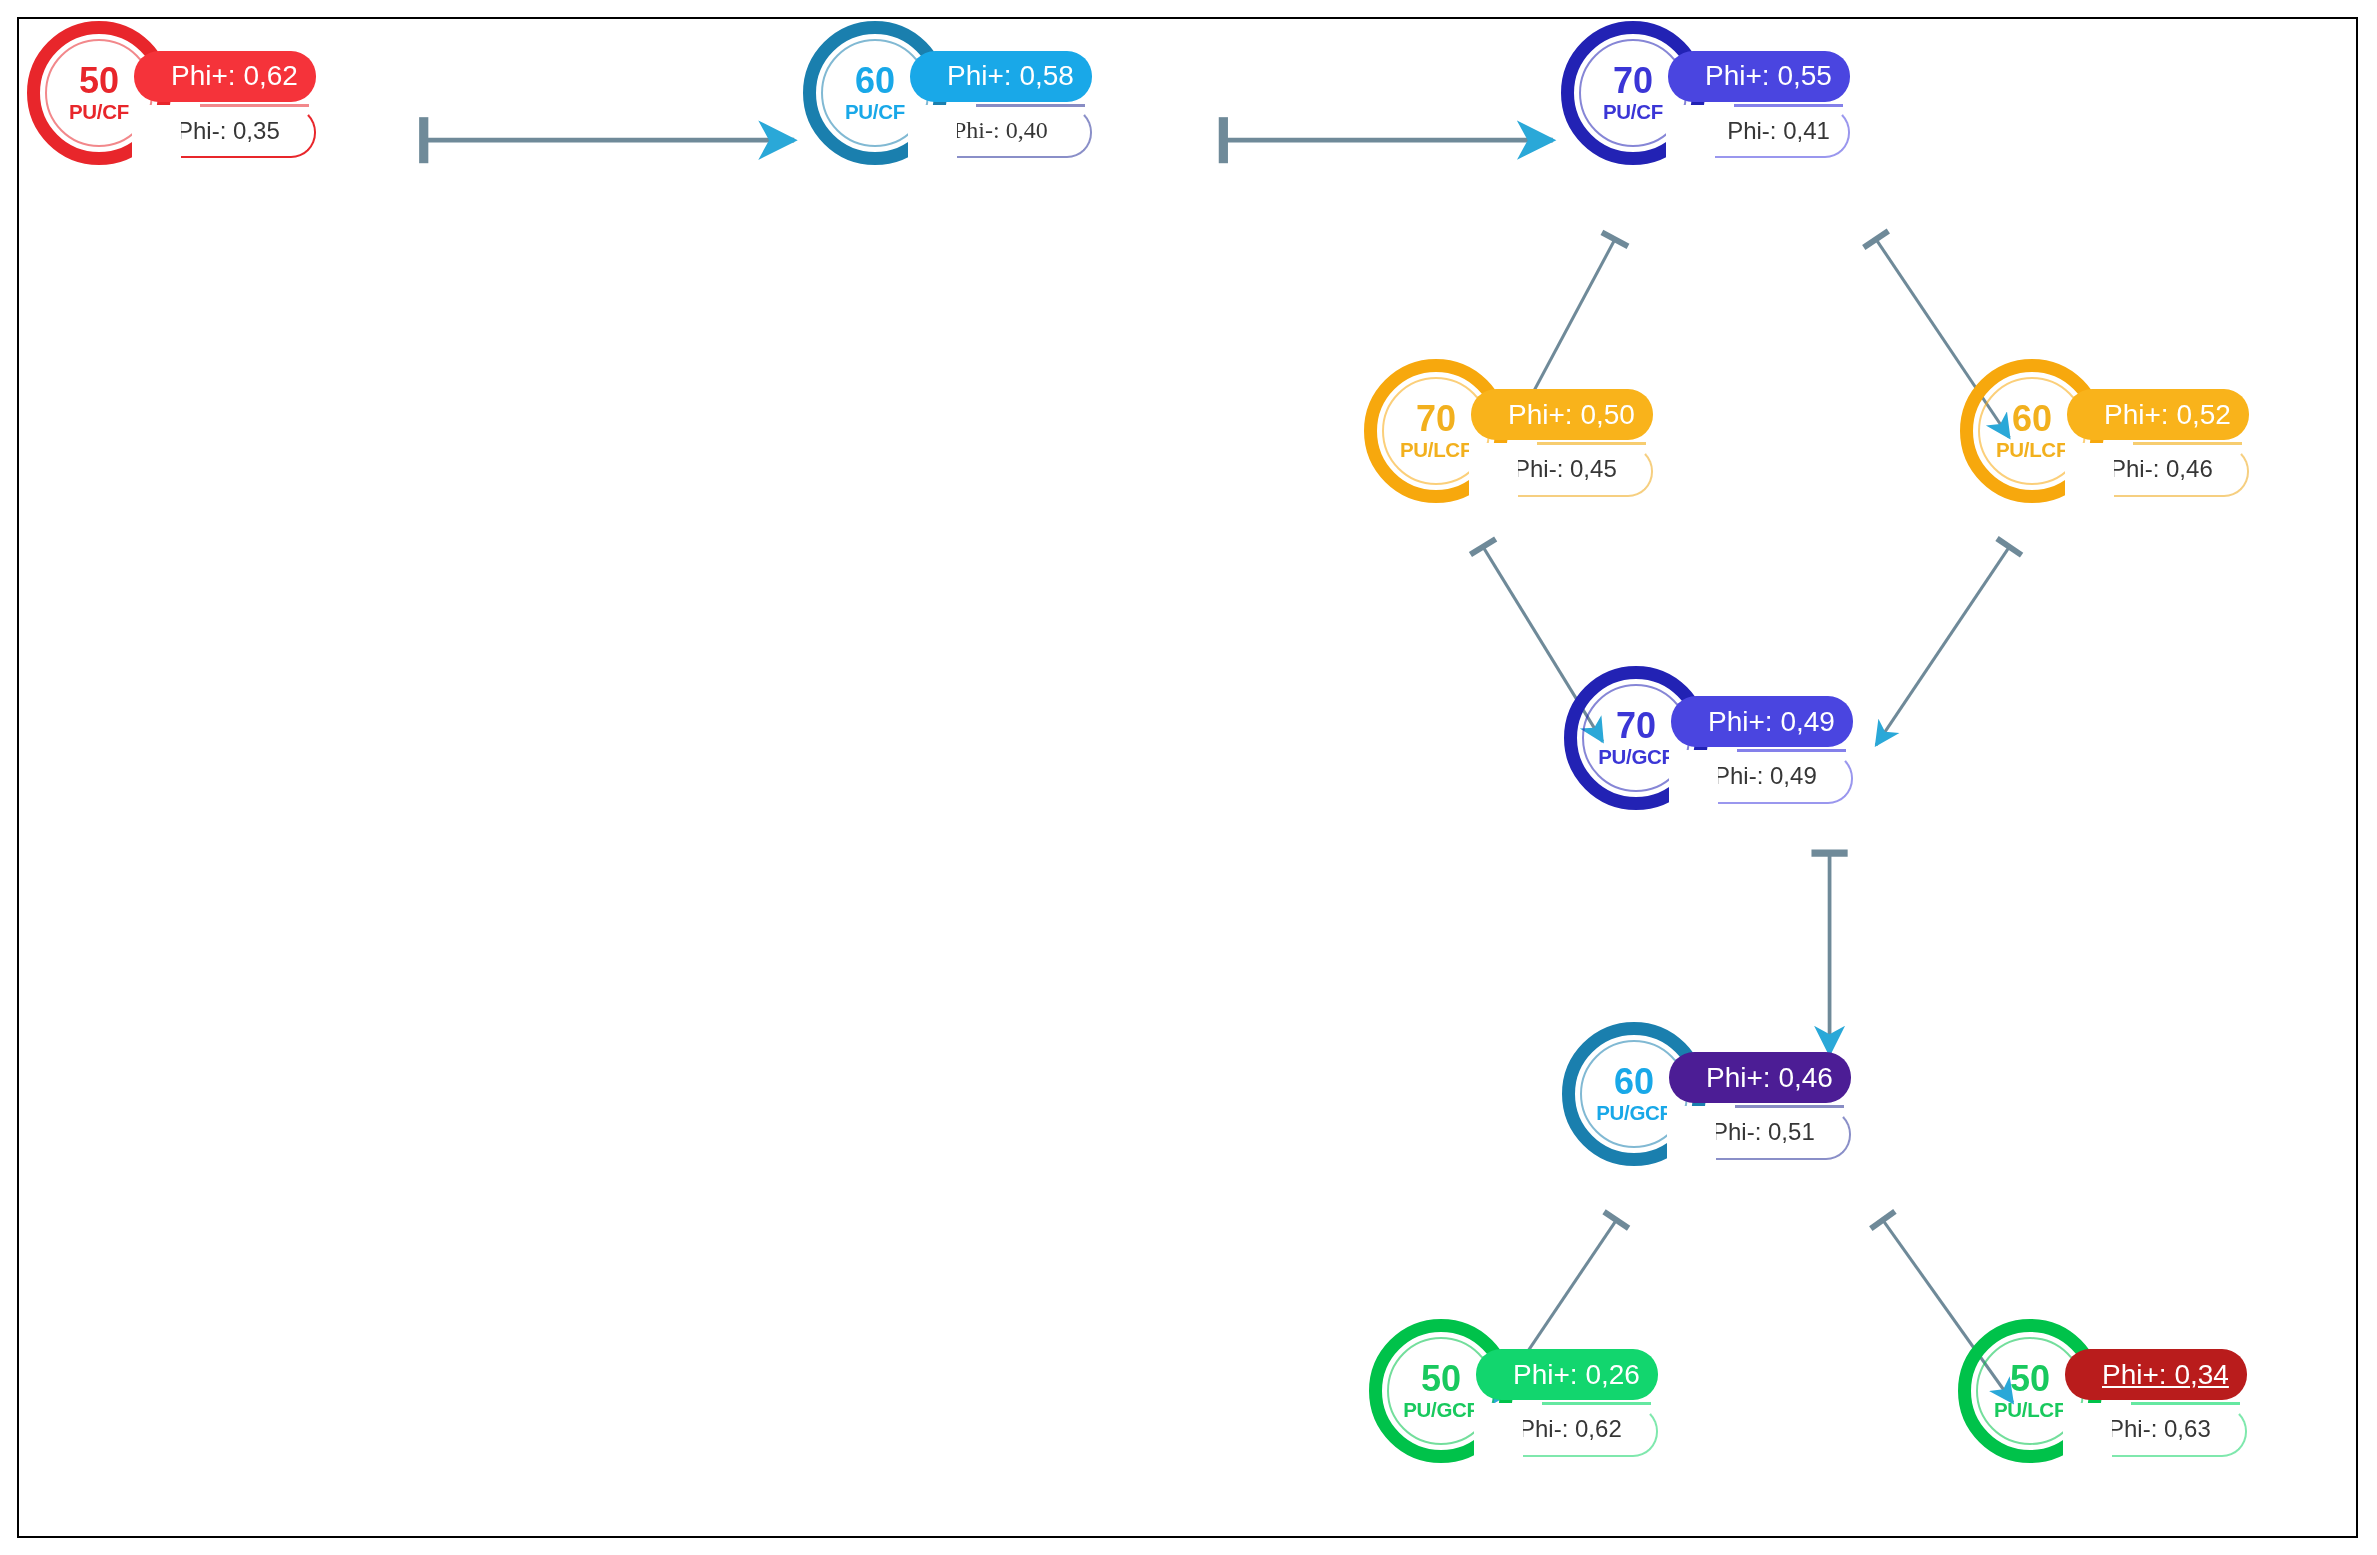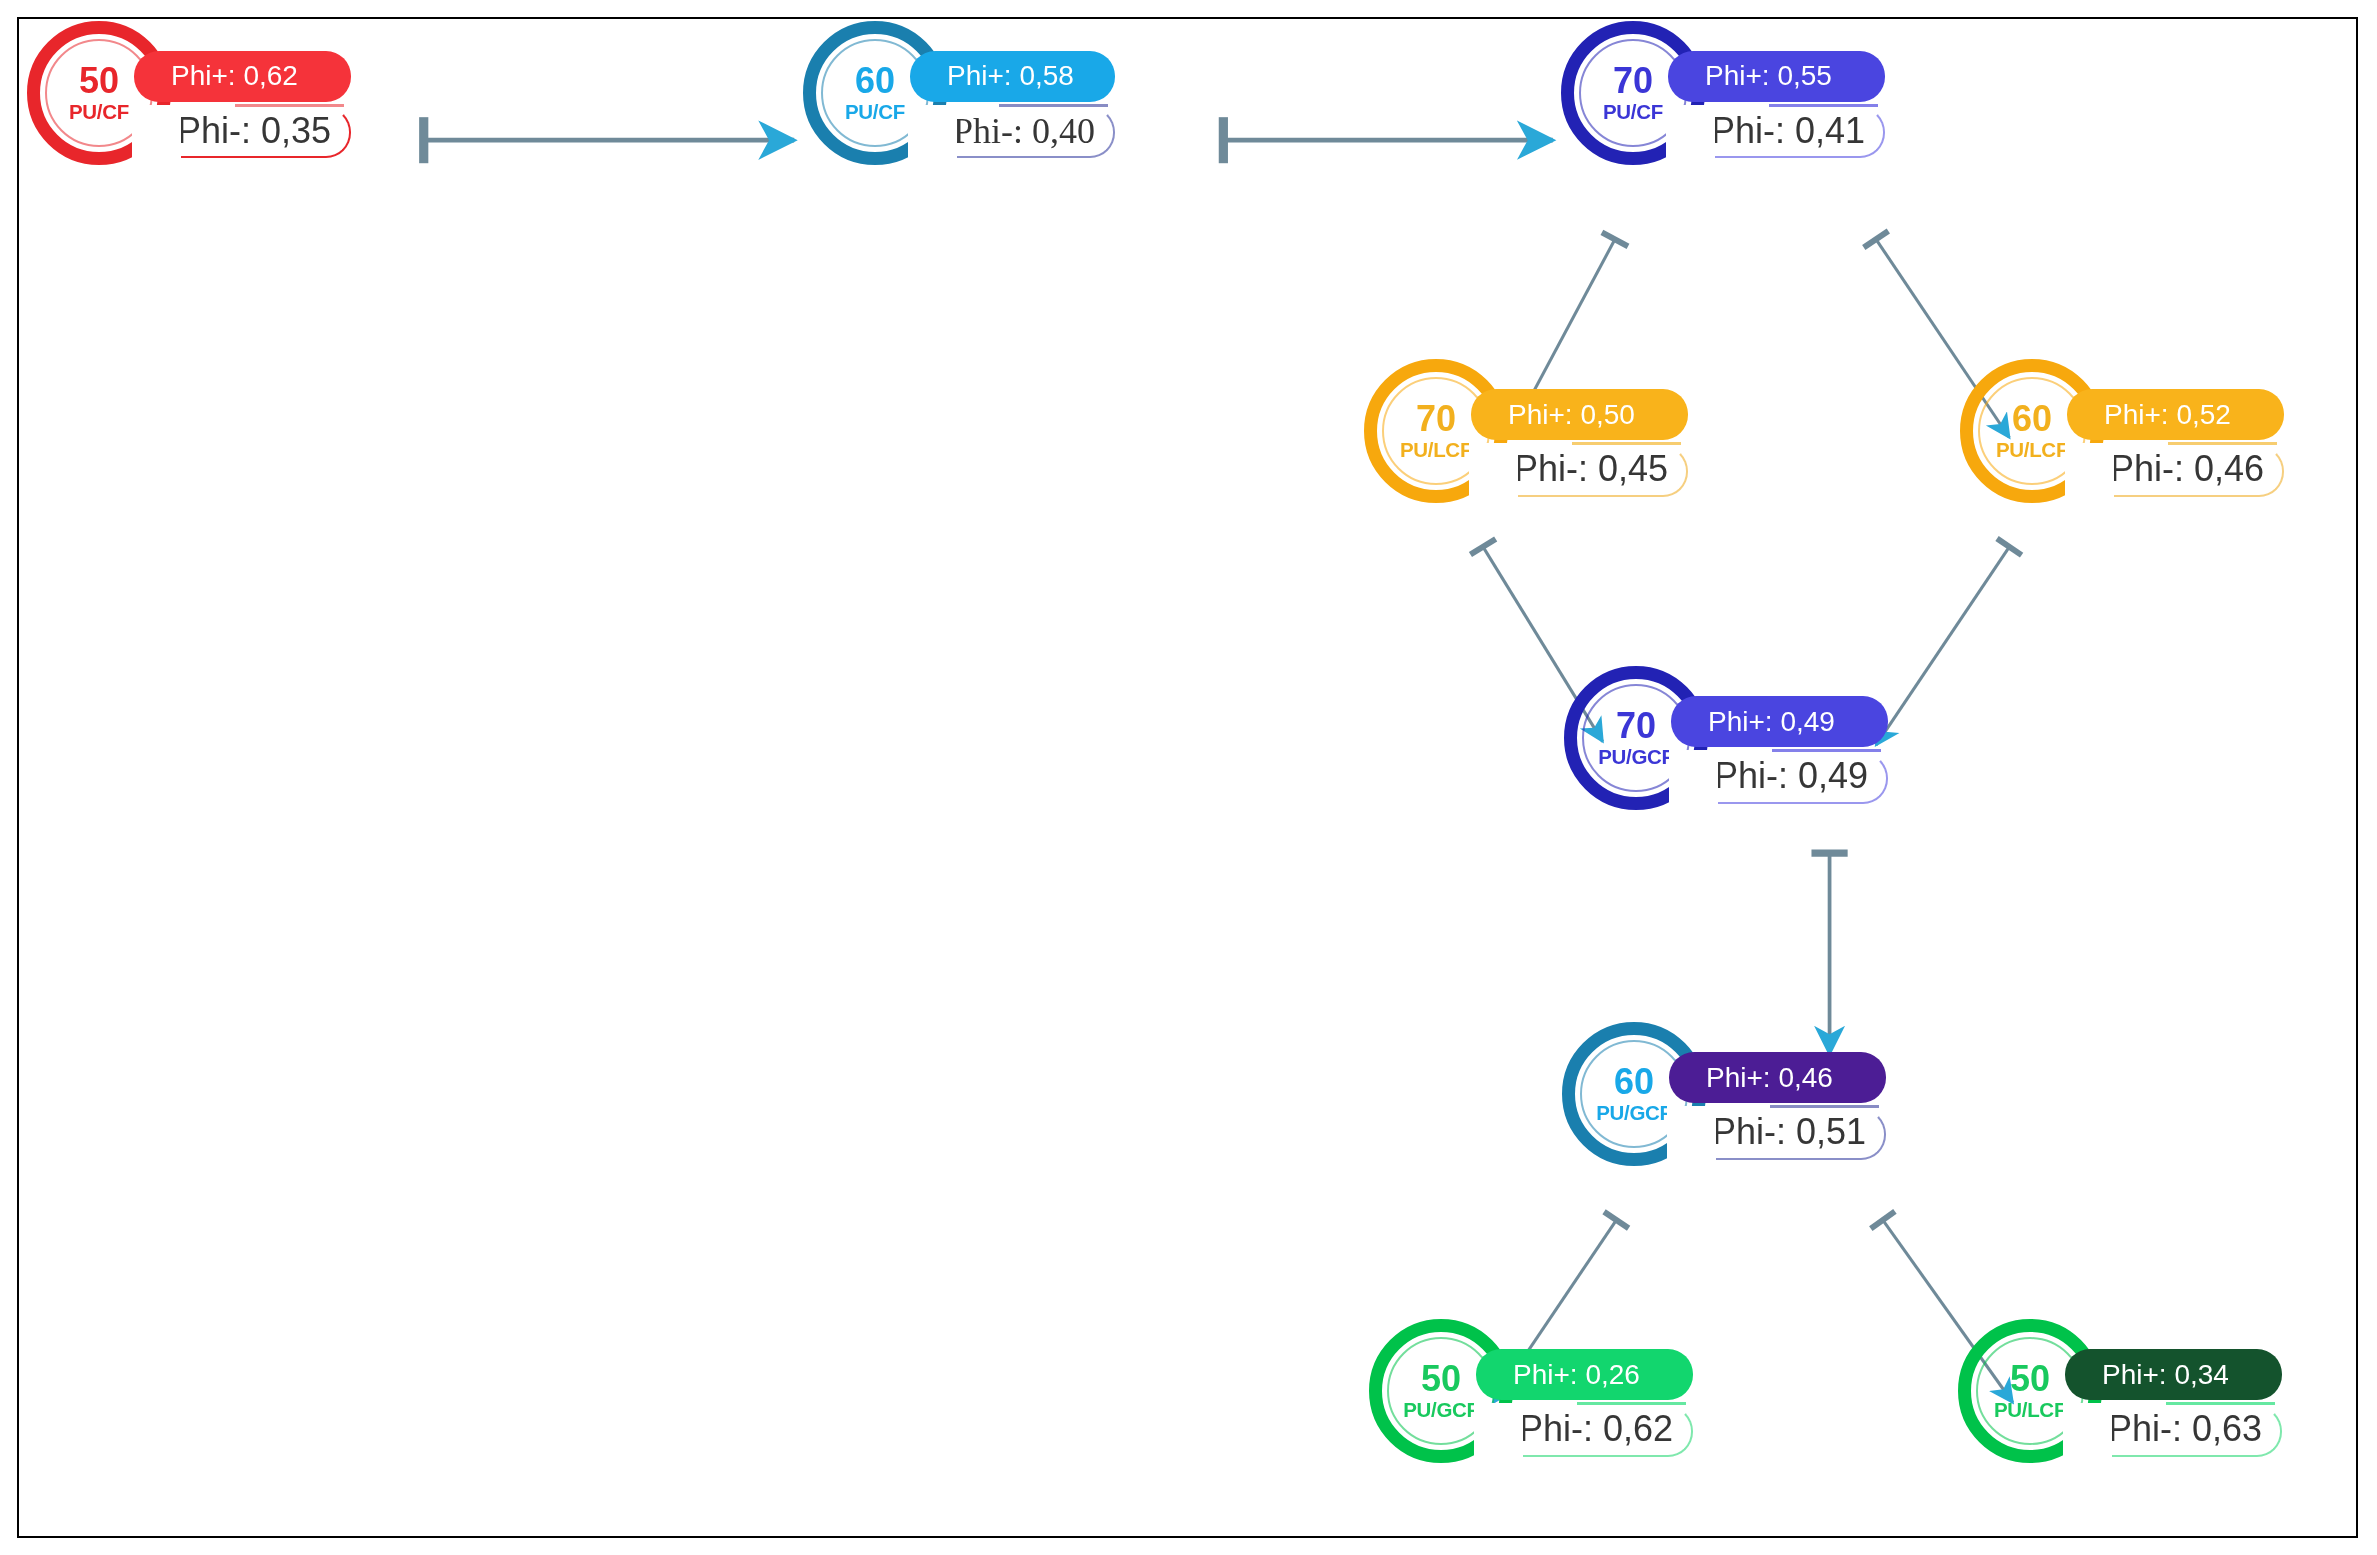--- a/index.html
+++ b/index.html
@@ -88,21 +88,21 @@
     position:relative;
     margin-top:5.5px;
     height:51px;
     border-radius:25px;
     background:#ffffff;
     border:2.1px solid var(--c);
     border-top-color:rgba(0,0,0,0);
     color:#262626;
     display:flex;align-items:center;
     padding:0 18px 4px 41px;
-    font-size:36px;
+    font-size:24px;
     white-space:nowrap;
     box-sizing:border-box;
     z-index:1;
   }
   .pill-neg .lbl{opacity:.92;}
 
   
   .pill-mask{
     position:absolute;
     left:-4.1px;top:-4.1px;
@@ -319,21 +319,21 @@
   <div class="node" style="left:1958px;top:1319px;--c:#00c24a;">
     <div class="ring-wrap">
       <div class="ring-outer"></div>
       <div class="ring-inner"></div>
       <div class="ring-text" style="color:#19c95e;">
         <div class="ring-num">50</div>
         <div class="ring-lbl">PU/LCF</div>
       </div>
     </div>
     <div class="pills">
-      <div class="pill-pos" style="background:#14532d;">Phi+: 0,34</div>
+      <div class="pill-pos" style="background:#b91c1c;text-decoration:underline;">Phi+: 0,34</div>
       <div class="pill-rule" style="background:#5de79c;opacity:.95;"></div>
       <div class="pill-neg" style="border-color:#7fe8ad;border-top-color:rgba(0,0,0,0);">
         <div class="pill-mask"></div>
         <span class="lbl">Phi-: 0,63</span>
       </div>
     </div>
   </div>
 
 </div>
 

